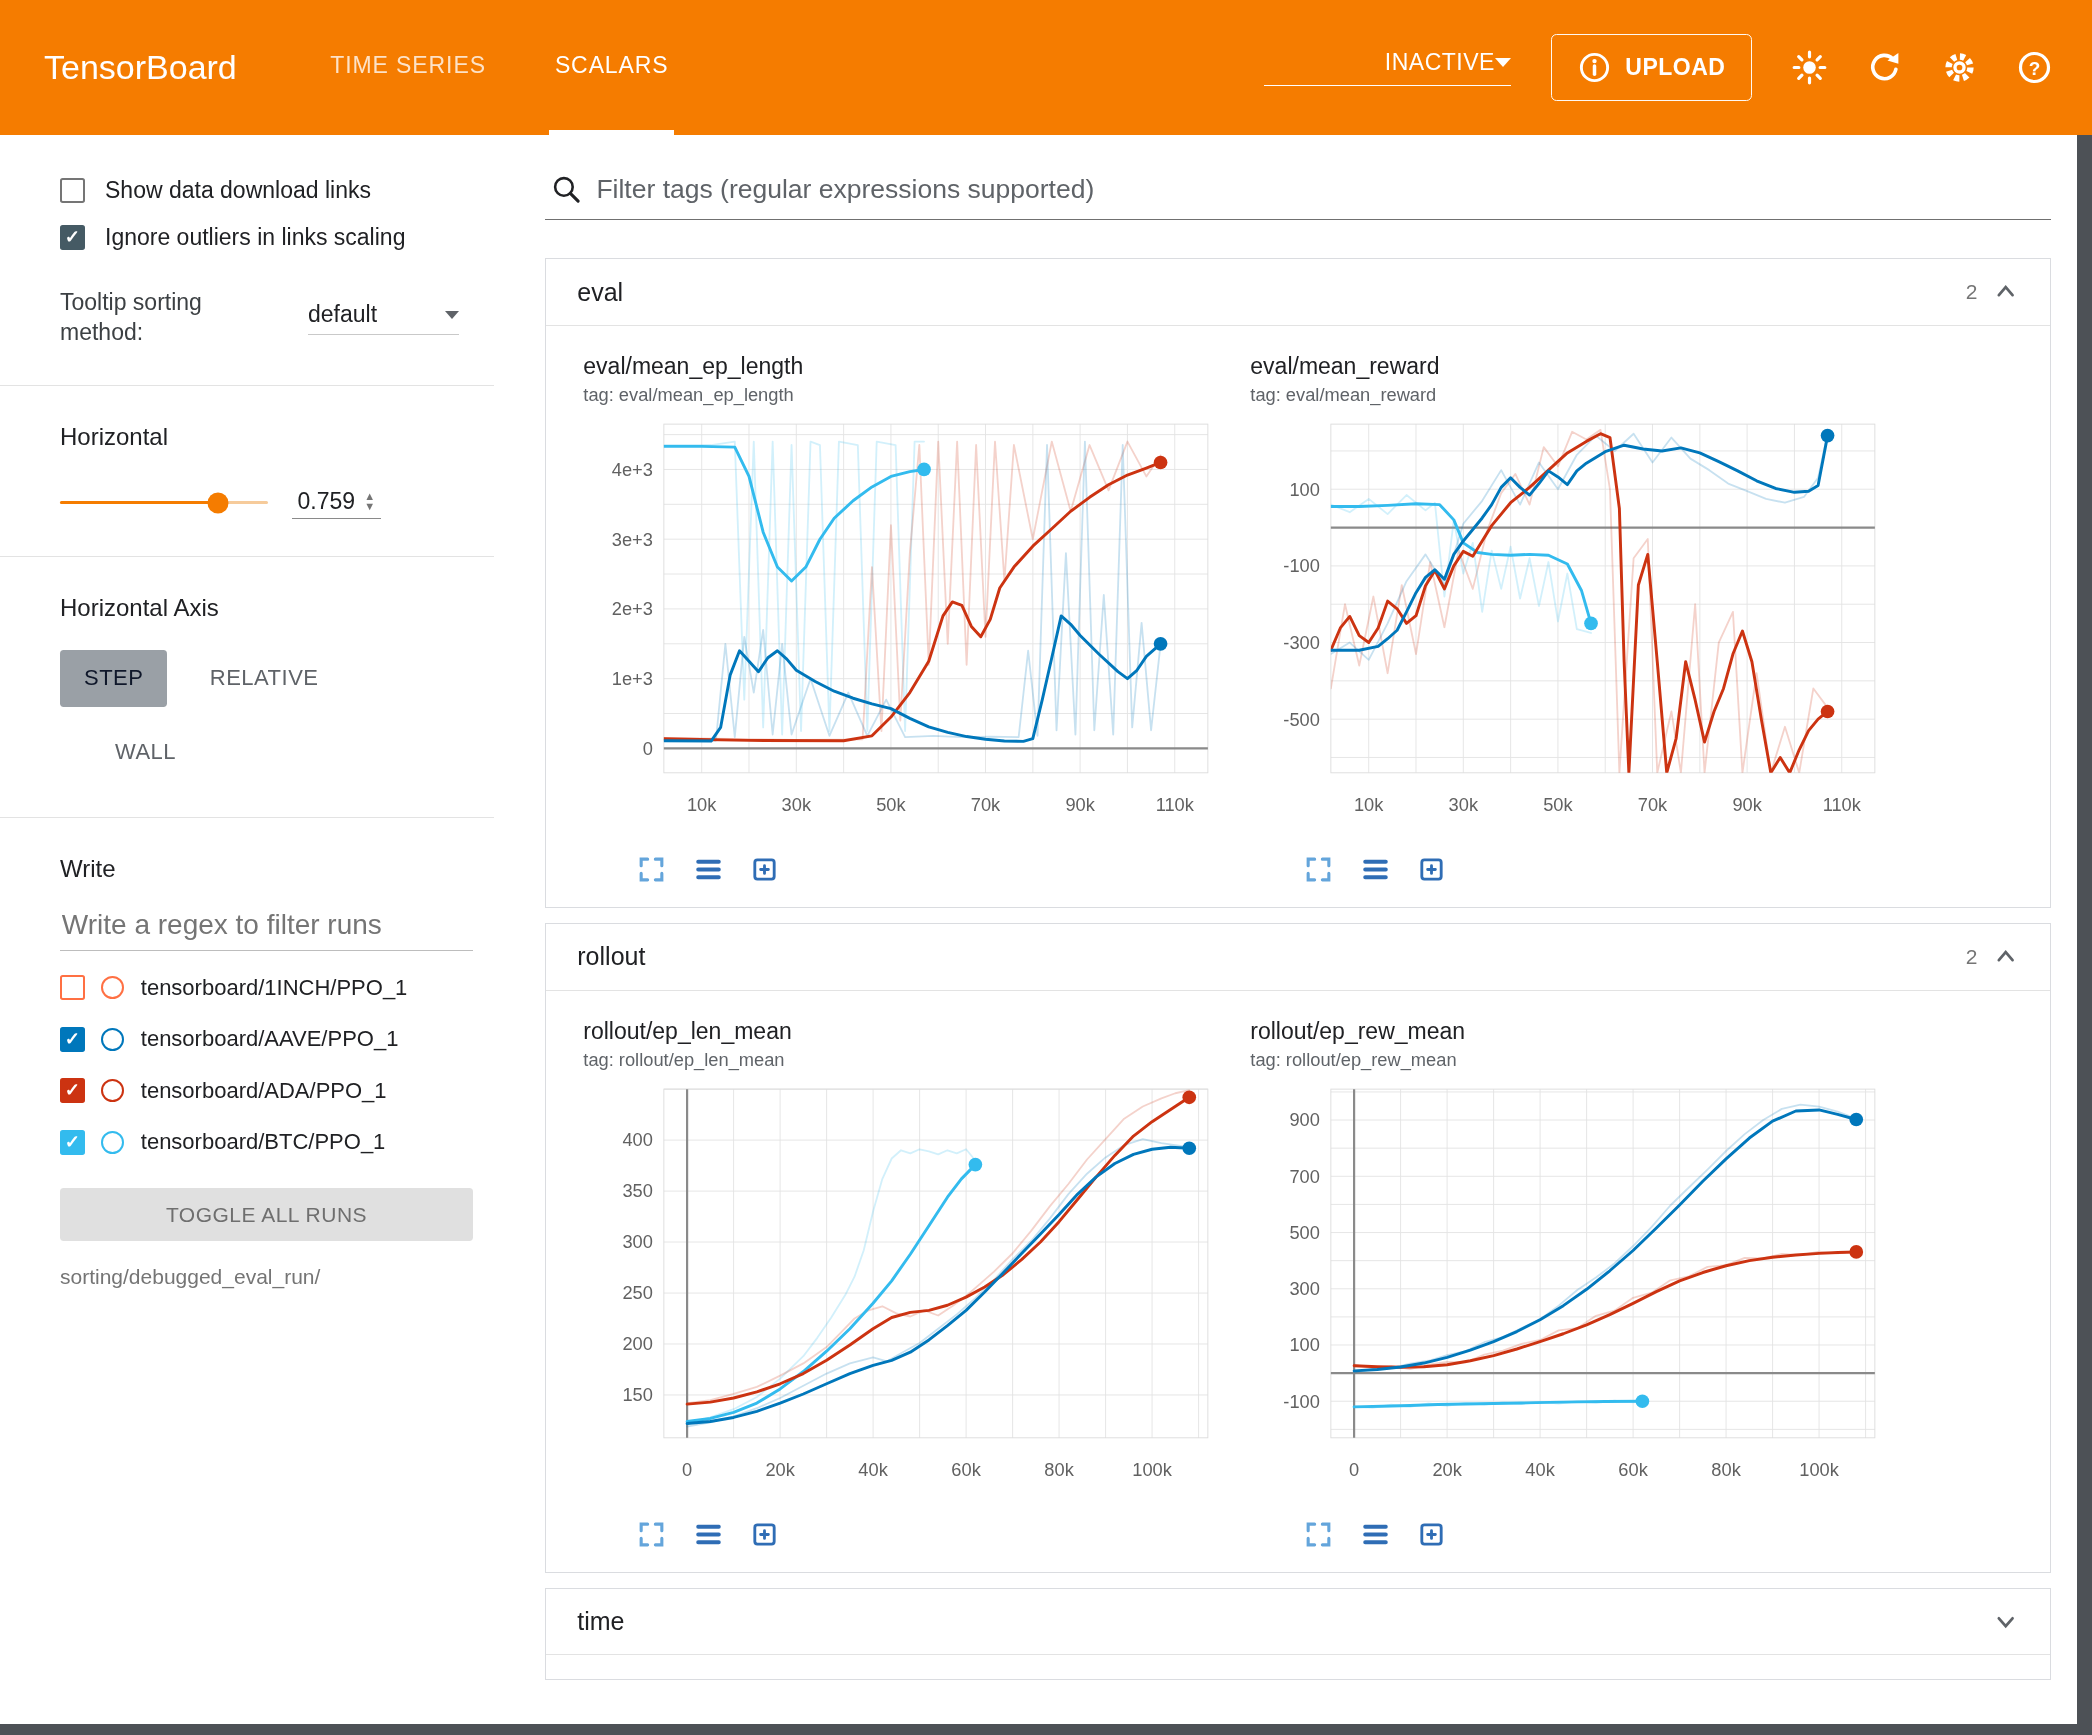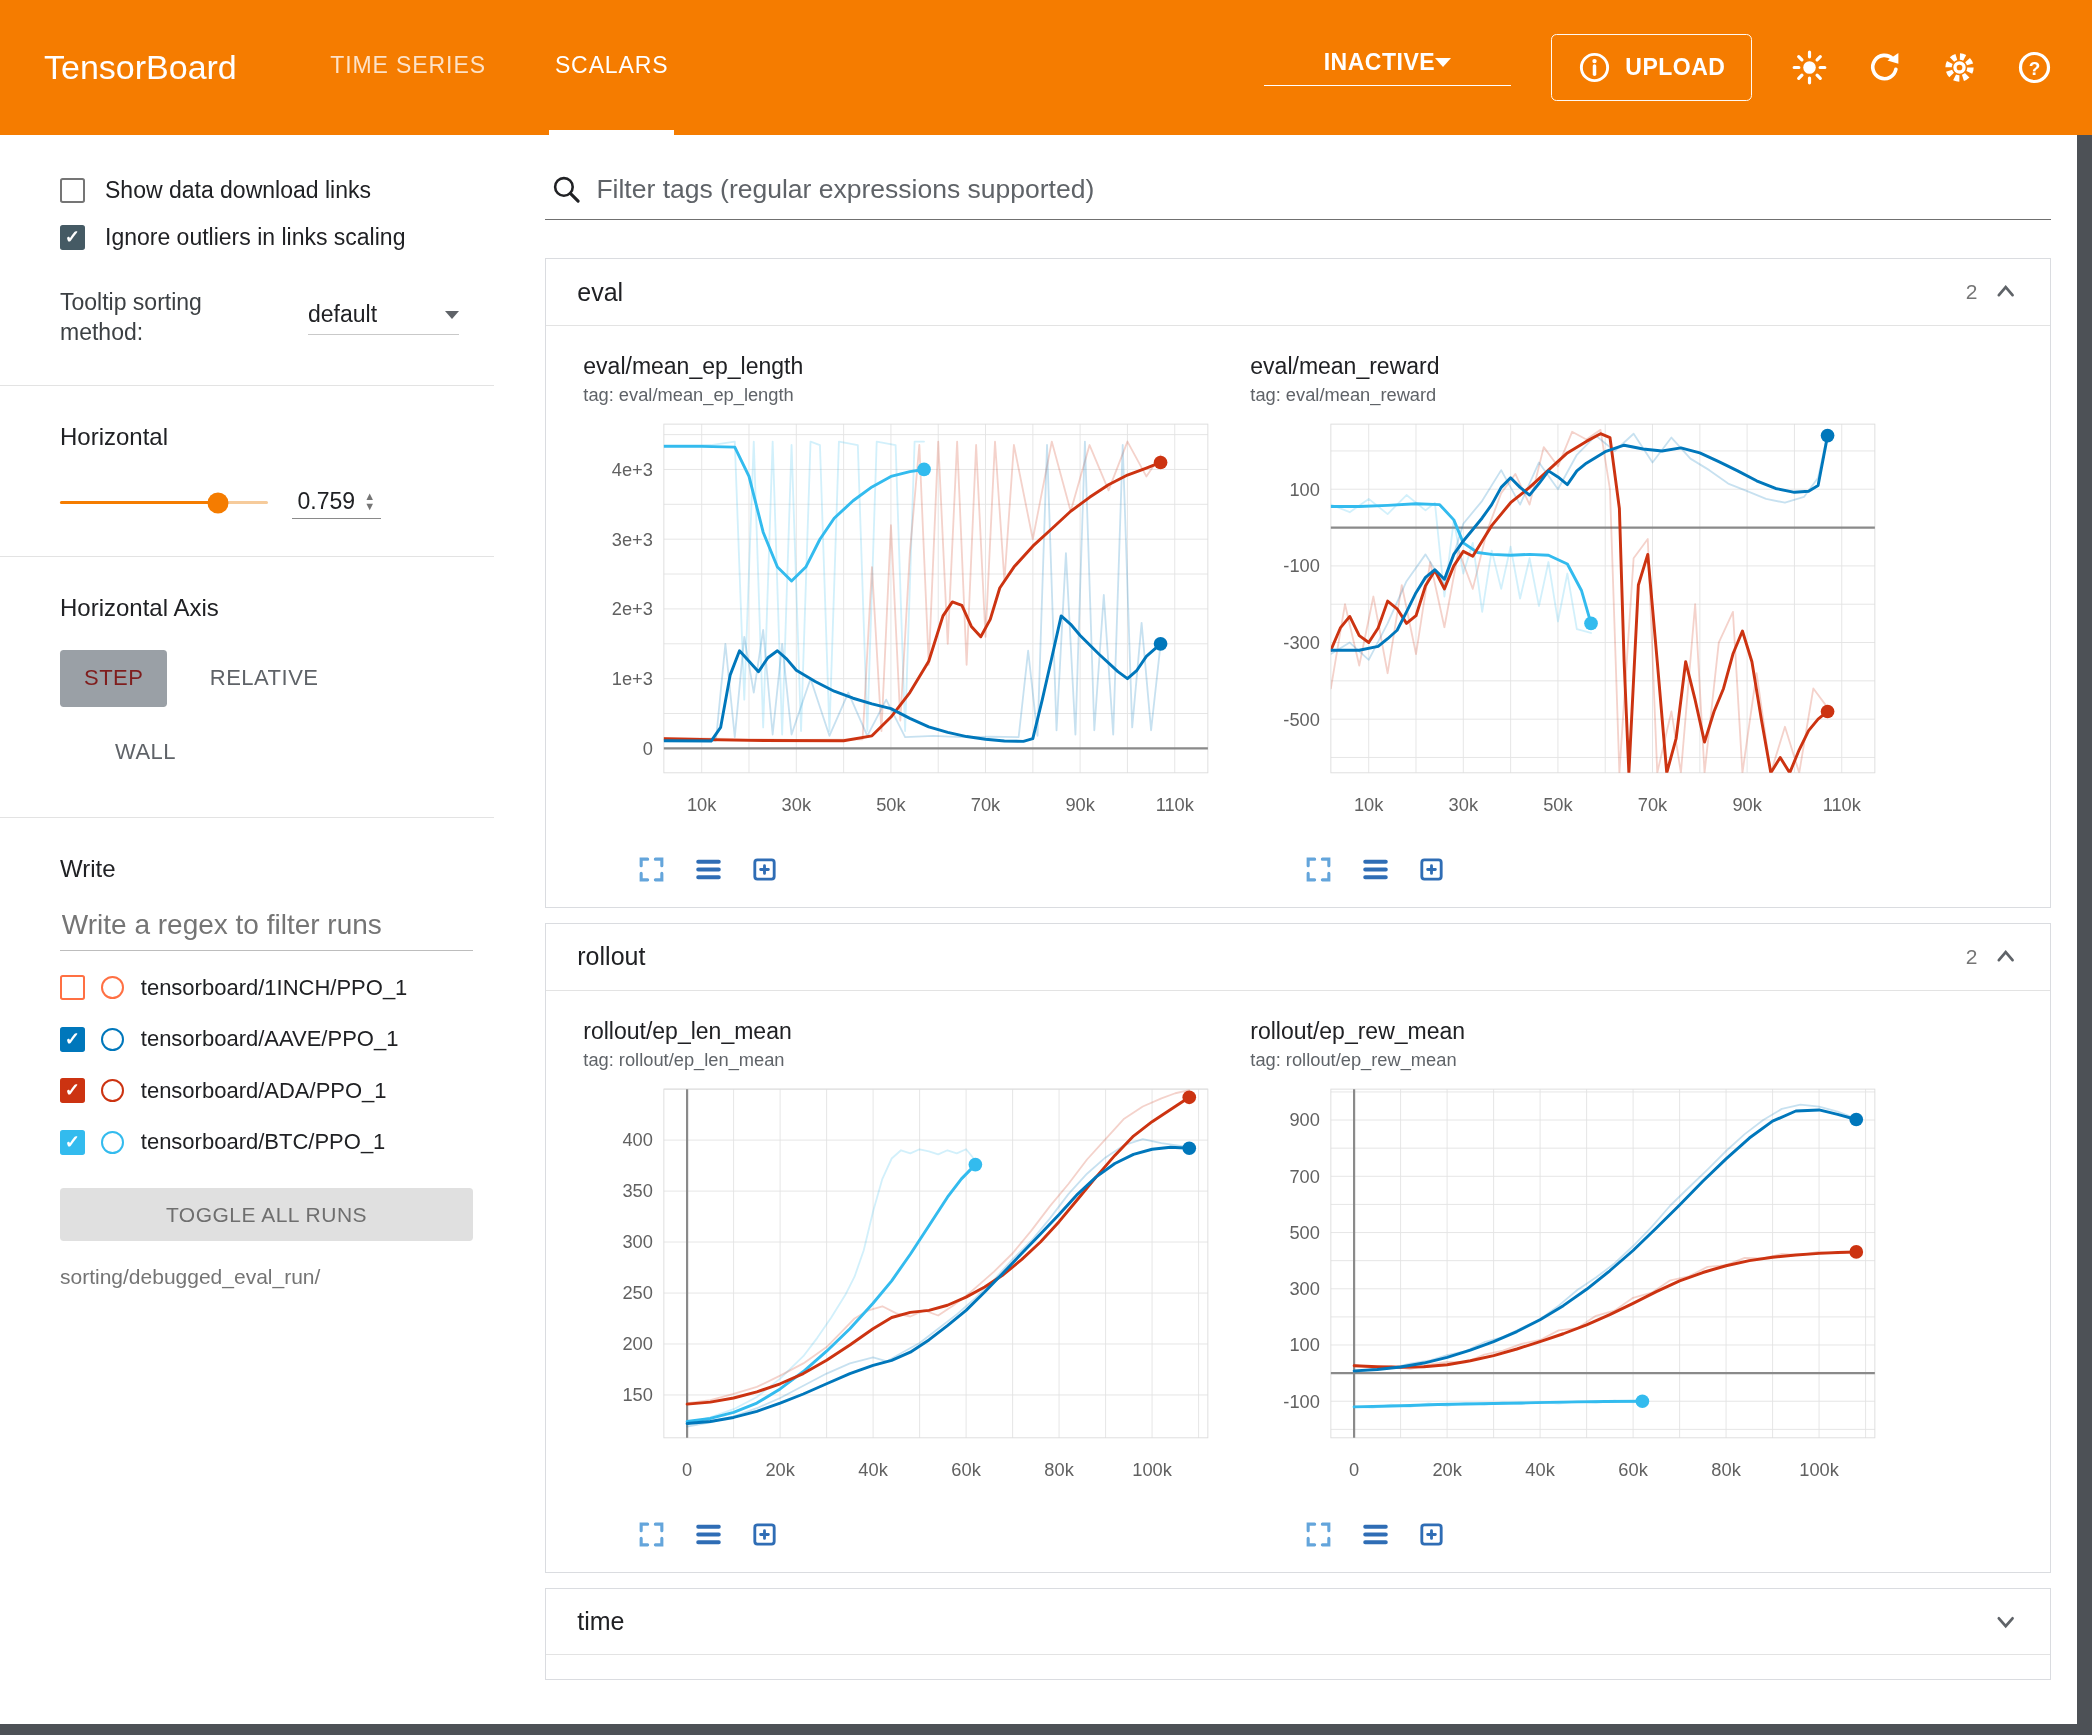--- a/index.html
+++ b/index.html
@@ -6,22 +6,22 @@
   html,body{width:2092px;height:1735px;overflow:hidden;background:#fff;
     font-family:"Liberation Sans",sans-serif;color:#202124}
   
   .topbar{height:135px;background:#f57c00;display:flex;align-items:center;padding:0 40px 0 44px}
   .brand{font-size:34px;font-weight:normal;color:#fff;margin-right:88px}
   .tabs{display:flex;height:100%;gap:58px}
   .tab{display:flex;align-items:center;height:100%;padding:0 5.5px;font-size:23px;letter-spacing:0.9px;
     color:rgba(255,255,255,.78);font-weight:500;cursor:pointer;border-bottom:5.5px solid transparent}
   .tab.active{color:#fff;border-bottom:5.5px solid #fff}
   .topbar-right{margin-left:auto;display:flex;align-items:center;gap:40px}
-  .status-select{display:flex;align-items:center;justify-content:center;width:247px;
-    border-bottom:1.8px solid #fff;padding-bottom:9.1px;color:#fff;font-size:23px;font-weight:bold;letter-spacing:0.5px;cursor:pointer}
+  .status-select{display:flex;align-items:center;justify-content:flex-end;width:247px;
+    border-bottom:1.8px solid #fff;padding-bottom:9.1px;color:#fff;font-size:23px;font-weight:normal;letter-spacing:0.5px;cursor:pointer}
   .caret-w{width:0;height:0;border-left:8.2px solid transparent;border-right:8.2px solid transparent;border-top:9.1px solid #fff}
   .upload-btn{display:flex;align-items:center;gap:12.8px;background:none;border:1.8px solid rgba(255,255,255,.95);
     border-radius:5.5px;color:#fff;font-size:23px;font-weight:bold;letter-spacing:0.5px;padding:14.6px 25.6px;cursor:pointer;font-family:inherit}
   .hicon{width:35px;height:35px;cursor:pointer;display:block}
   
   .page{display:flex;height:1589px}
   
   .sidebar{width:516px;flex-shrink:0;padding:42px 22px 0 60px}
   .check-row{display:flex;align-items:center;gap:20px;margin-bottom:20px;font-size:23px;cursor:pointer}
   .cbx{width:25px;height:25px;border:2.7px solid #757575;border-radius:2.7px;flex-shrink:0}
@@ -36,21 +36,21 @@
   .side-lbl{font-size:24px;color:#202124}
   .smooth-row{display:flex;align-items:center;gap:24px;margin-top:35px}
   .slider{position:relative;width:208px;height:3.7px;background:#f6cb9b;border-radius:1.8px;cursor:pointer}
   .slider-fill{position:absolute;left:0;top:0;height:100%;background:#f57c00;border-radius:1.8px}
   .slider-thumb{position:absolute;top:50%;transform:translate(-50%,-50%);width:21px;height:21px;border-radius:50%;background:#f57c00}
   .smooth-num{display:flex;align-items:center;gap:9.1px;border-bottom:0.9px solid #8a8a8a;padding:1.8px 5.5px 3.7px 5.5px;font-size:23px;cursor:text}
   .stepper{display:flex;flex-direction:column;font-size:11px;color:#757575;line-height:10px;cursor:pointer}
   .axis-row{display:flex;align-items:center;gap:18.3px;margin-top:27.4px}
   .axis-btn{font-size:22px;letter-spacing:0.5px;color:#5f6368;background:none;border:none;
     padding:15.5px 24px;cursor:pointer;font-family:inherit}
-  .axis-btn.selected{background:#9aa0a6;color:#7f1d1d;border-radius:3.7px}
+  .axis-btn.selected{background:#9aa0a6;color:#0f172a;border-radius:3.7px}
   .axis-wall{margin:16.4px 0 0 31px}
   .runs-filter{display:block;width:413px;border:none;outline:none;border-bottom:0.9px solid #bdbdbd;
     font-size:28px;padding:9.1px 1.8px;margin:16.4px 0 24px 0;font-family:inherit}
   .runs-filter::placeholder{color:#757575}
   .run-row{display:flex;align-items:center;gap:16.4px;margin-bottom:25.6px;font-size:22px;cursor:pointer}
   .run-cb{width:25px;height:25px;border:2.7px solid;border-radius:2.7px;flex-shrink:0}
   .run-cb.checked::after{content:"✓";color:#fff;font-size:18.3px;font-weight:bold;display:block;text-align:center;line-height:20px}
   .run-radio{width:23px;height:23px;border:2.7px solid;border-radius:50%;flex-shrink:0}
   .toggle-all{width:413px;height:53px;background:#e0e0e0;border:none;border-radius:3.7px;color:#6f6f6f;
     font-size:21px;letter-spacing:0.5px;cursor:pointer;margin-top:7.3px;font-family:inherit}

